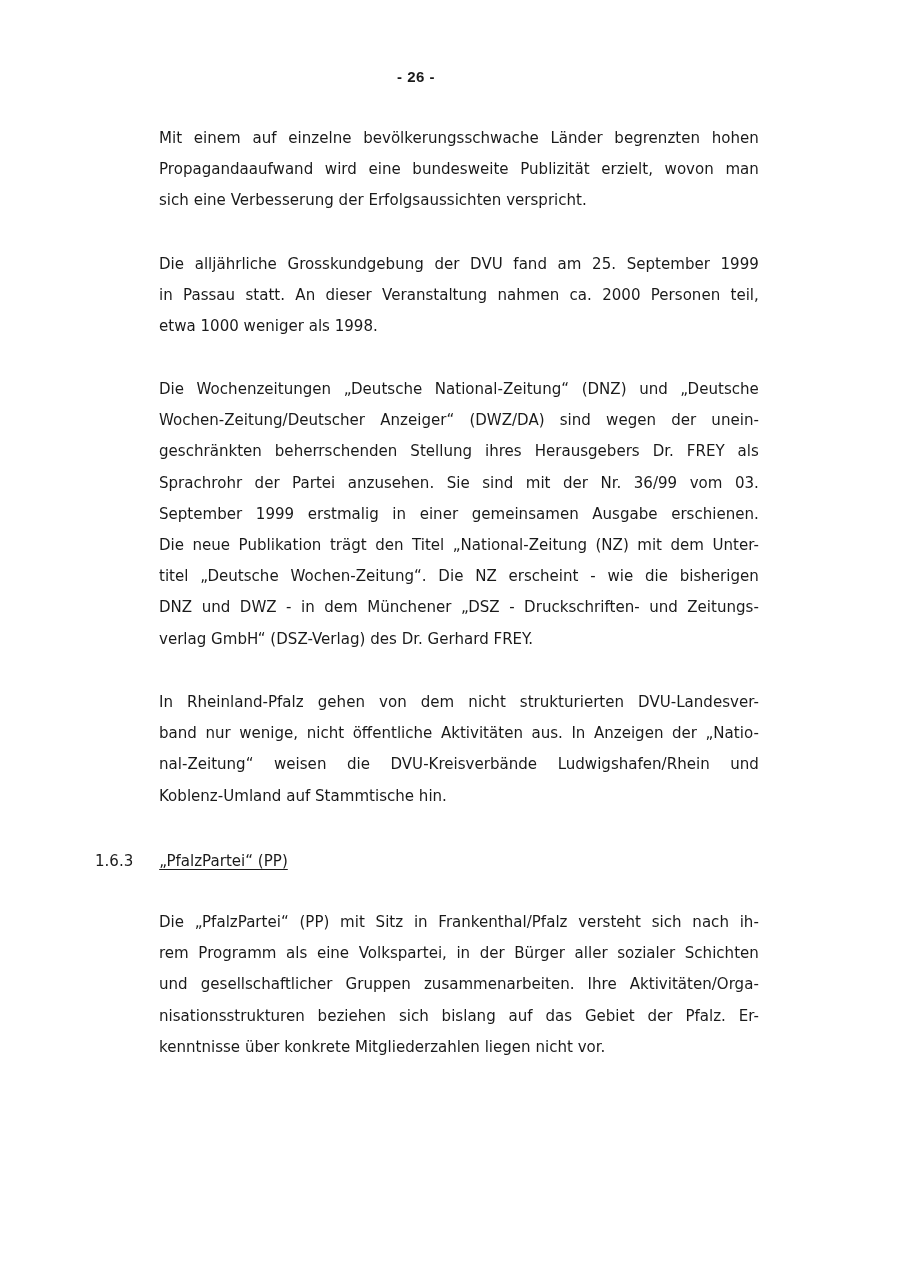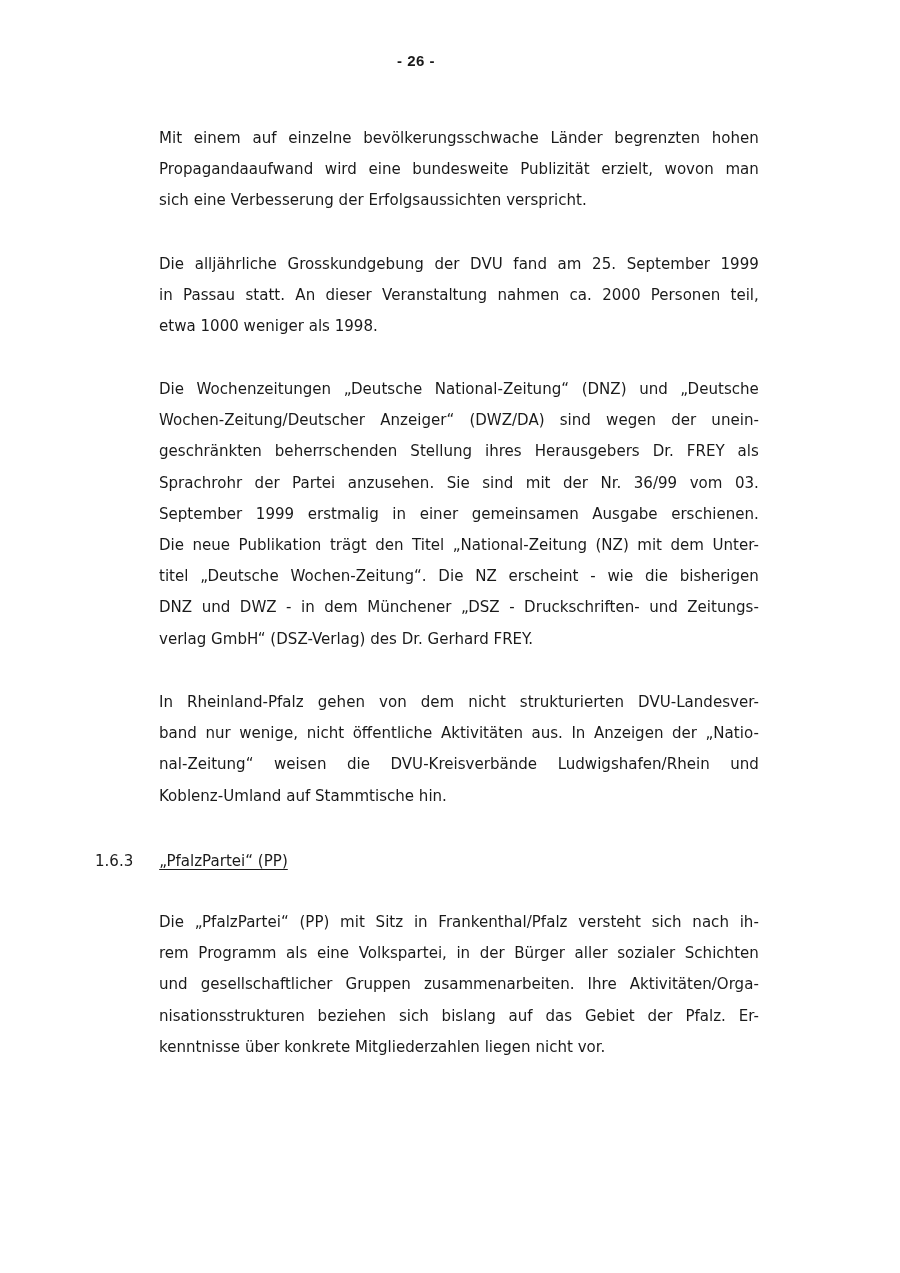--- a/index.html
+++ b/index.html
@@ -10,21 +10,21 @@
     body {
       width: 900px;
       height: 1273px;
       position: relative;
       overflow: hidden;
       color: #1a1a1a;
       font-family: "DejaVu Sans", "Liberation Sans", sans-serif;
     }
     .page-number {
       position: absolute;
-      top: 52px;
+      top: 68px;
       left: 0;
       width: 832px;
       text-align: center;
       font-family: "Liberation Sans", sans-serif;
       font-weight: bold;
       font-size: 15px;
       letter-spacing: 0.5px;
     }
     .para {
       position: absolute;

